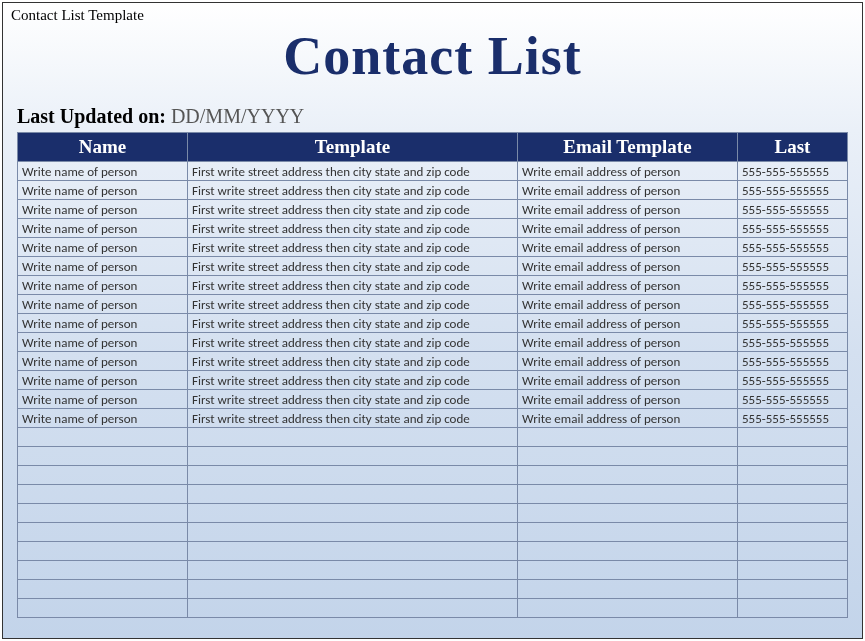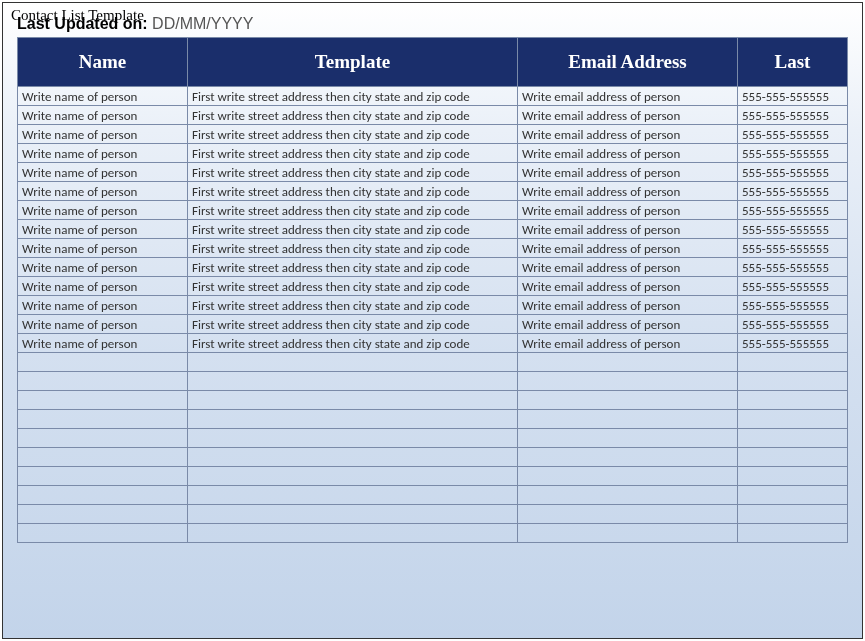--- a/index.html
+++ b/index.html
@@ -26,23 +26,23 @@
   .title {
     text-align: center;
     font-family: "Times New Roman", serif;
     font-weight: bold;
     font-size: 54px;
     color: #1a2e6b;
     padding-top: 22px;
     letter-spacing: 1px;
   }
   .updated {
-    margin: 12px 0 4px 14px;
-    font-size: 16px;
-    font-family: Liberation Sans, sans-serif;
+    margin: 18px 0 4px 14px;
+    font-size: 20px;
+    font-family: Liberation Serif, serif;
   }
   .updated .label { font-weight: bold; color: #000; }
   .updated .value { color: #555; }
   .table-wrap {
     margin: 0 14px 0 14px;
   }
   table {
     width: 100%;
     border-collapse: collapse;
     table-layout: fixed;
@@ -50,21 +50,21 @@
   col.c-name  { width: 170px; }
   col.c-addr  { width: 330px; }
   col.c-email { width: 220px; }
   col.c-phone { width: auto; }
   th {
     background: #1a2e6b;
     color: #fff;
     font-family: "Times New Roman", serif;
     font-weight: bold;
     font-size: 19px;
-    padding: 13px 4px;
+    padding: 3px 4px;
     border: 1px solid #7a8aa8;
     text-align: center;
   }
   td {
     border: 1px solid #7a8aa8;
     height: 19px;
     font-size: 13px;
     color: #333;
     padding: 0 4px;
     background: rgba(255,255,255,0);
@@ -74,38 +74,39 @@
   }
   tr.empty td { height: 19px; }
 </style>
 </head>
 <body>
 
 <div class="page">
 
   <div class="template-label">Contact List Template</div>
 
+  <div class="title">Contact List</div>
 
   <div class="updated">
     <span class="label">Last Updated on: </span><span class="value">DD/MM/YYYY</span>
   </div>
 
   <div class="table-wrap">
     <table>
       <colgroup>
         <col class="c-name">
           <col class="c-addr">
           <col class="c-email">
           <col class="c-phone">
       </colgroup>
       <thead>
         <tr>
           <th>Name</th>
           <th>Template</th>
-          <th>Email Address</th>
+          <th>Email Template</th>
           <th>Last</th>
         </tr>
       </thead>
       <tbody id="tbody">
           <tr>
             <td>Write name of person</td>
             <td>First write street address then city state and zip code</td>
             <td>Write email address of person</td>
             <td>555-555-555555</td>
           </tr>

